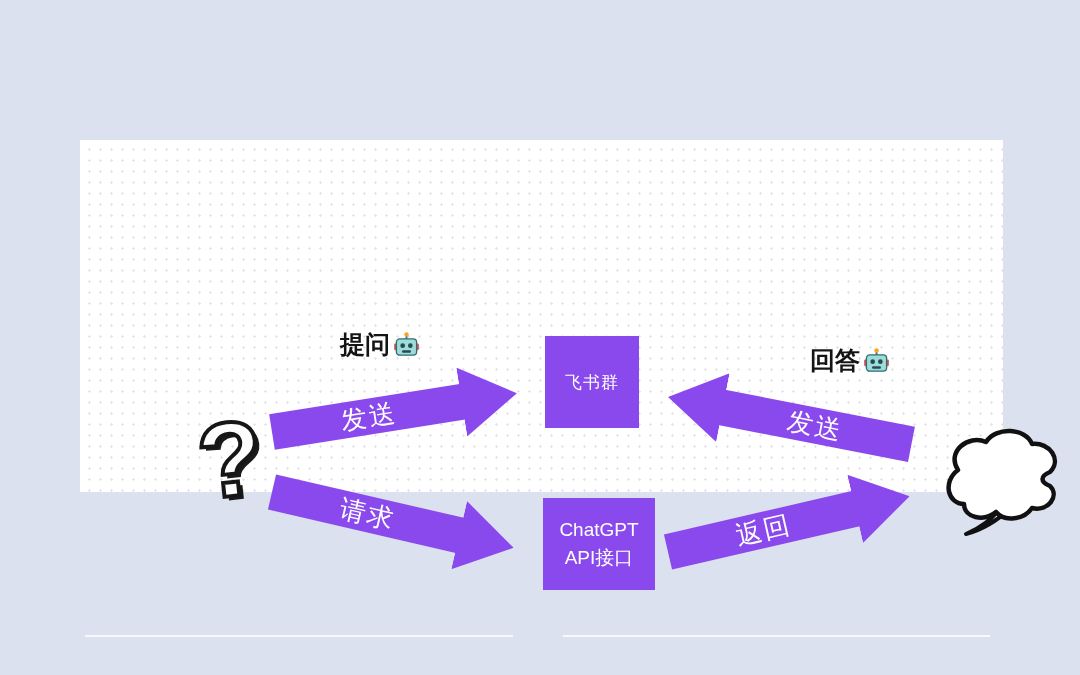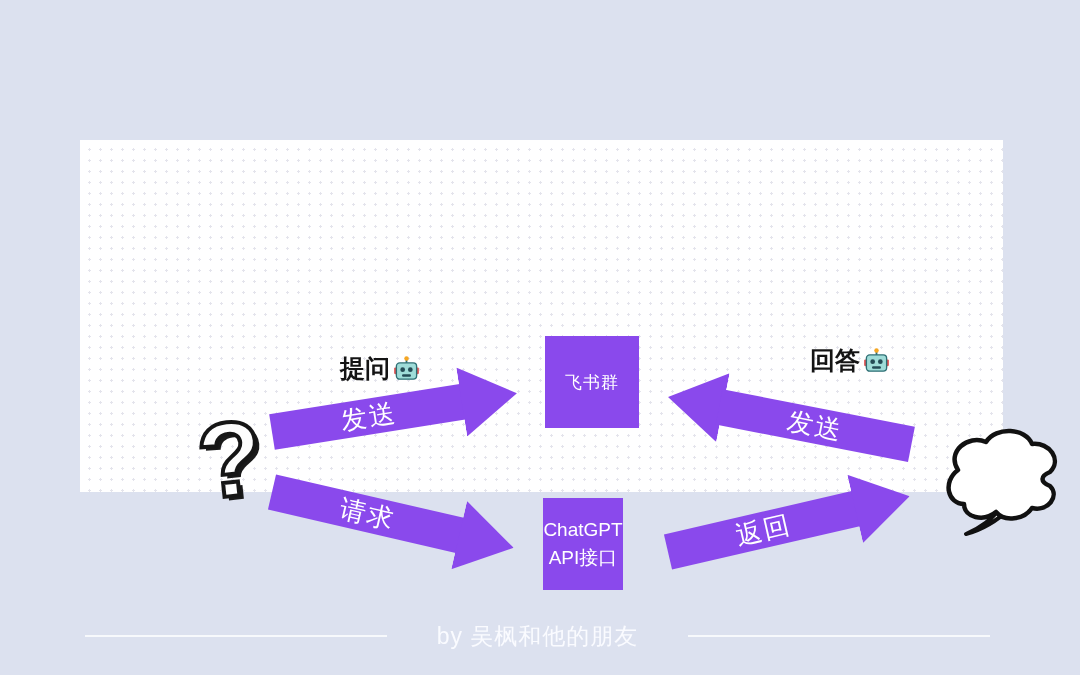--- a/index.html
+++ b/index.html
@@ -31,28 +31,28 @@
     user-select:none;
   }
 
   
   .node {
     position:absolute; background:#8a49ec; color:#ffffff;
     display:flex; flex-direction:column; align-items:center; justify-content:center;
     text-align:center;
   }
   .node-feishu  { left:465px; top:196px; width:94px; height:92px; font-size:17px; letter-spacing:1px; }
-  .node-chatgpt { left:463px; top:358px; width:80px; height:92px; font-size:19px; line-height:1.45; }
+  .node-chatgpt { left:463px; top:358px; width:112px; height:92px; font-size:19px; line-height:1.45; }
 
   
   .flow-label {
     position:absolute; font-size:25px; font-weight:600; color:#141414;
     display:flex; align-items:center; gap:3px; white-space:nowrap;
   }
-  .label-ask    { left:260px; top:212px; }
+  .label-ask    { left:260px; top:188px; }
   .label-answer { left:693px; top:204px; }
   .robot-svg { width:27px; height:27px; display:inline-block; }
 
   
   .arrow {
     position:absolute; width:248px; height:70px;
     transform-origin:0 50%;
   }
   .arrow .body {
     position:absolute; top:17px; height:36px; background:#8a49ec;
@@ -169,17 +169,16 @@
         <path d="M 38 52 C 26 34 48 16 66 24 C 76 8 106 10 112 26 C 130 24 142 42 130 54
                  C 120 58 120 64 130 68 C 140 78 128 94 112 90 C 104 102 84 104 76 94
                  C 64 104 44 100 44 86 C 28 86 22 64 38 52 Z" fill="#ffffff" stroke="#111111" stroke-width="4.5" stroke-linejoin="round"></path>
       </svg>
     </div>
 
   </div>
 
   <div class="footer">
     <div class="rule"></div>
-    <div class="credit">by 吴枫和他的朋友</div>
     <div class="rule"></div>
   </div>
 
 </div>
 
 </body></html>

